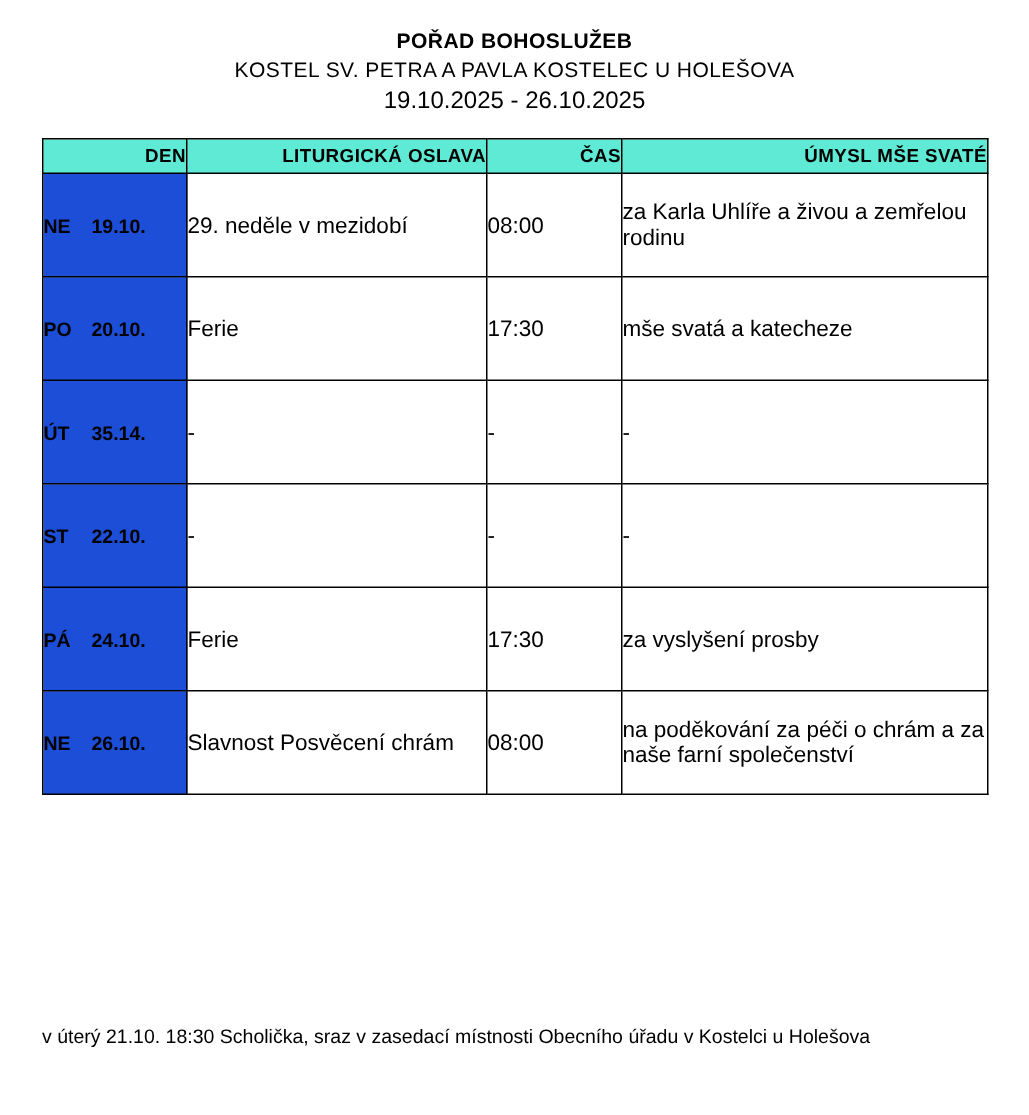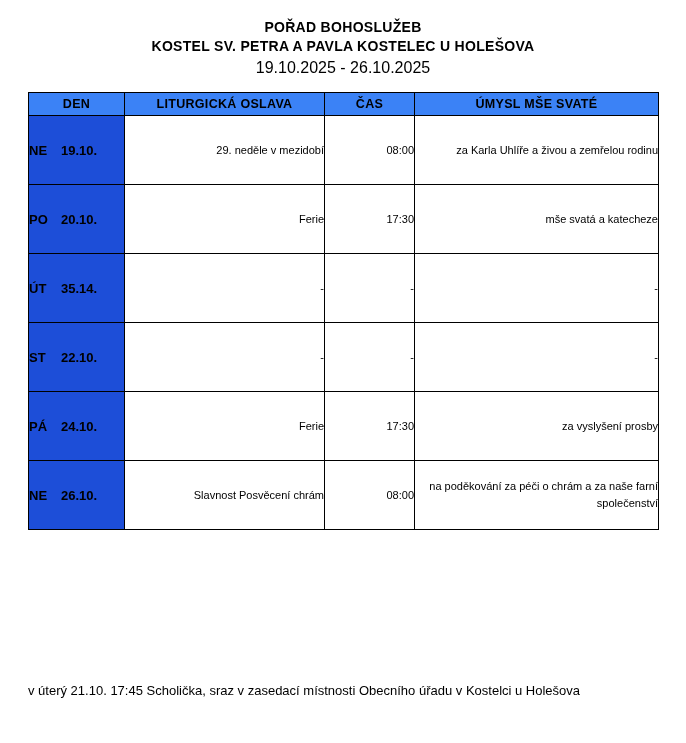--- a/index.html
+++ b/index.html
@@ -25,21 +25,21 @@
     padding-top: 18px;
   }
   .header .line1 {
     font-size: 14px;
     font-weight: bold;
     letter-spacing: 0.3px;
     line-height: 19px;
   }
   .header .line2 {
     font-size: 14px;
-    font-weight: bold;
+    font-weight: normal;
     letter-spacing: 0.3px;
     line-height: 19px;
   }
   .header .line3 {
     font-size: 16px;
     font-weight: normal;
     line-height: 20px;
     padding-top: 2px;
   }
 
@@ -53,25 +53,25 @@
     border-collapse: collapse;
     width: 630px;
     table-layout: fixed;
   }
   table.schedule th,
   table.schedule td {
     border: 1px solid #000000;
     padding: 0;
   }
   table.schedule thead th {
-    background: #3b82f6;
+    background: #5eead4;
     font-size: 12.5px;
     font-weight: bold;
     height: 22px;
-    text-align: center;
+    text-align: right;
     letter-spacing: 0.3px;
   }
   col.c-den { width: 96px; }
   col.c-lit { width: 200px; }
   col.c-cas { width: 90px; }
   col.c-umysl { width: 244px; }
 
   td.day {
     background: #1d4ed8;
     font-size: 13px;
@@ -83,22 +83,22 @@
   }
   td.day .dow {
     display: inline-block;
     min-width: 26px;
   }
   td.day .date {
     display: inline-block;
     padding-left: 6px;
   }
   td.cell {
-    font-size: 11px;
-    text-align: right;
+    font-size: 15px;
+    text-align: left;
     vertical-align: middle;
     padding: 4px 6px;
     line-height: 17px;
   }
   .note {
     position: absolute;
     left: 28px;
     top: 675px;
     width: 630px;
     font-size: 13px;
@@ -179,15 +179,15 @@
             <span class="dow">NE</span><span class="date">26.10.</span>
           </td>
           <td class="cell">Slavnost Posvěcení chrám</td>
           <td class="cell">08:00</td>
           <td class="cell">na poděkování za péči o chrám a za naše farní společenství</td>
         </tr>
       </tbody>
     </table>
   </div>
 
-  <div class="note">v úterý 21.10. 17:45 Scholička, sraz v zasedací místnosti Obecního úřadu v Kostelci u Holešova</div>
+  <div class="note">v úterý 21.10. 18:30 Scholička, sraz v zasedací místnosti Obecního úřadu v Kostelci u Holešova</div>
 
 </div>
 
 </body></html>

